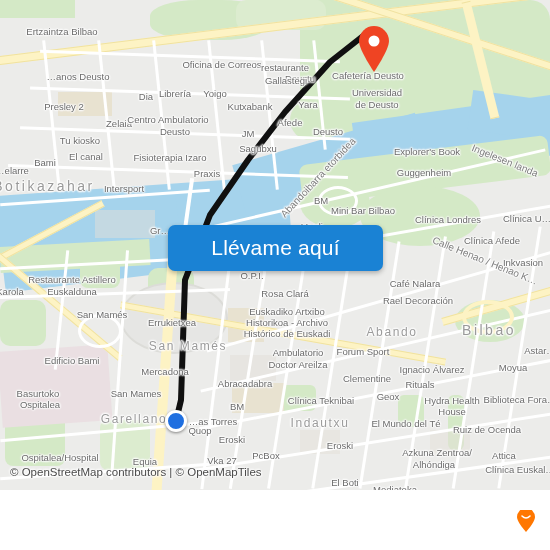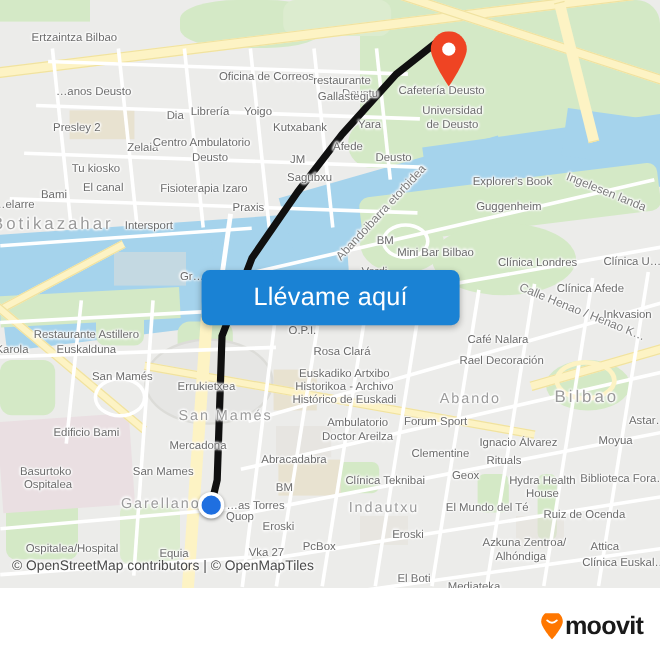--- a/index.html
+++ b/index.html
@@ -293,16 +293,15 @@
       <span>© OpenMapTiles</span>
     </div>
   </div>
 
   <div id="footer">
     <div id="moovit-logo">
       <svg width="20" height="22" viewBox="0 0 20 22">
         <path d="M10 22 C10 22 1 12 1 7 A9 9 0 0 1 19 7 C19 12 10 22 10 22 Z" fill="#ff7700"></path>
         <path d="M6 6 q4 4 8 0" fill="none" stroke="#ffffff" stroke-width="1.6" stroke-linecap="round"></path>
       </svg>
-      <span id="moovit-wordmark">moovit</span>
     </div>
   </div>
 </div>
 
 </body></html>

